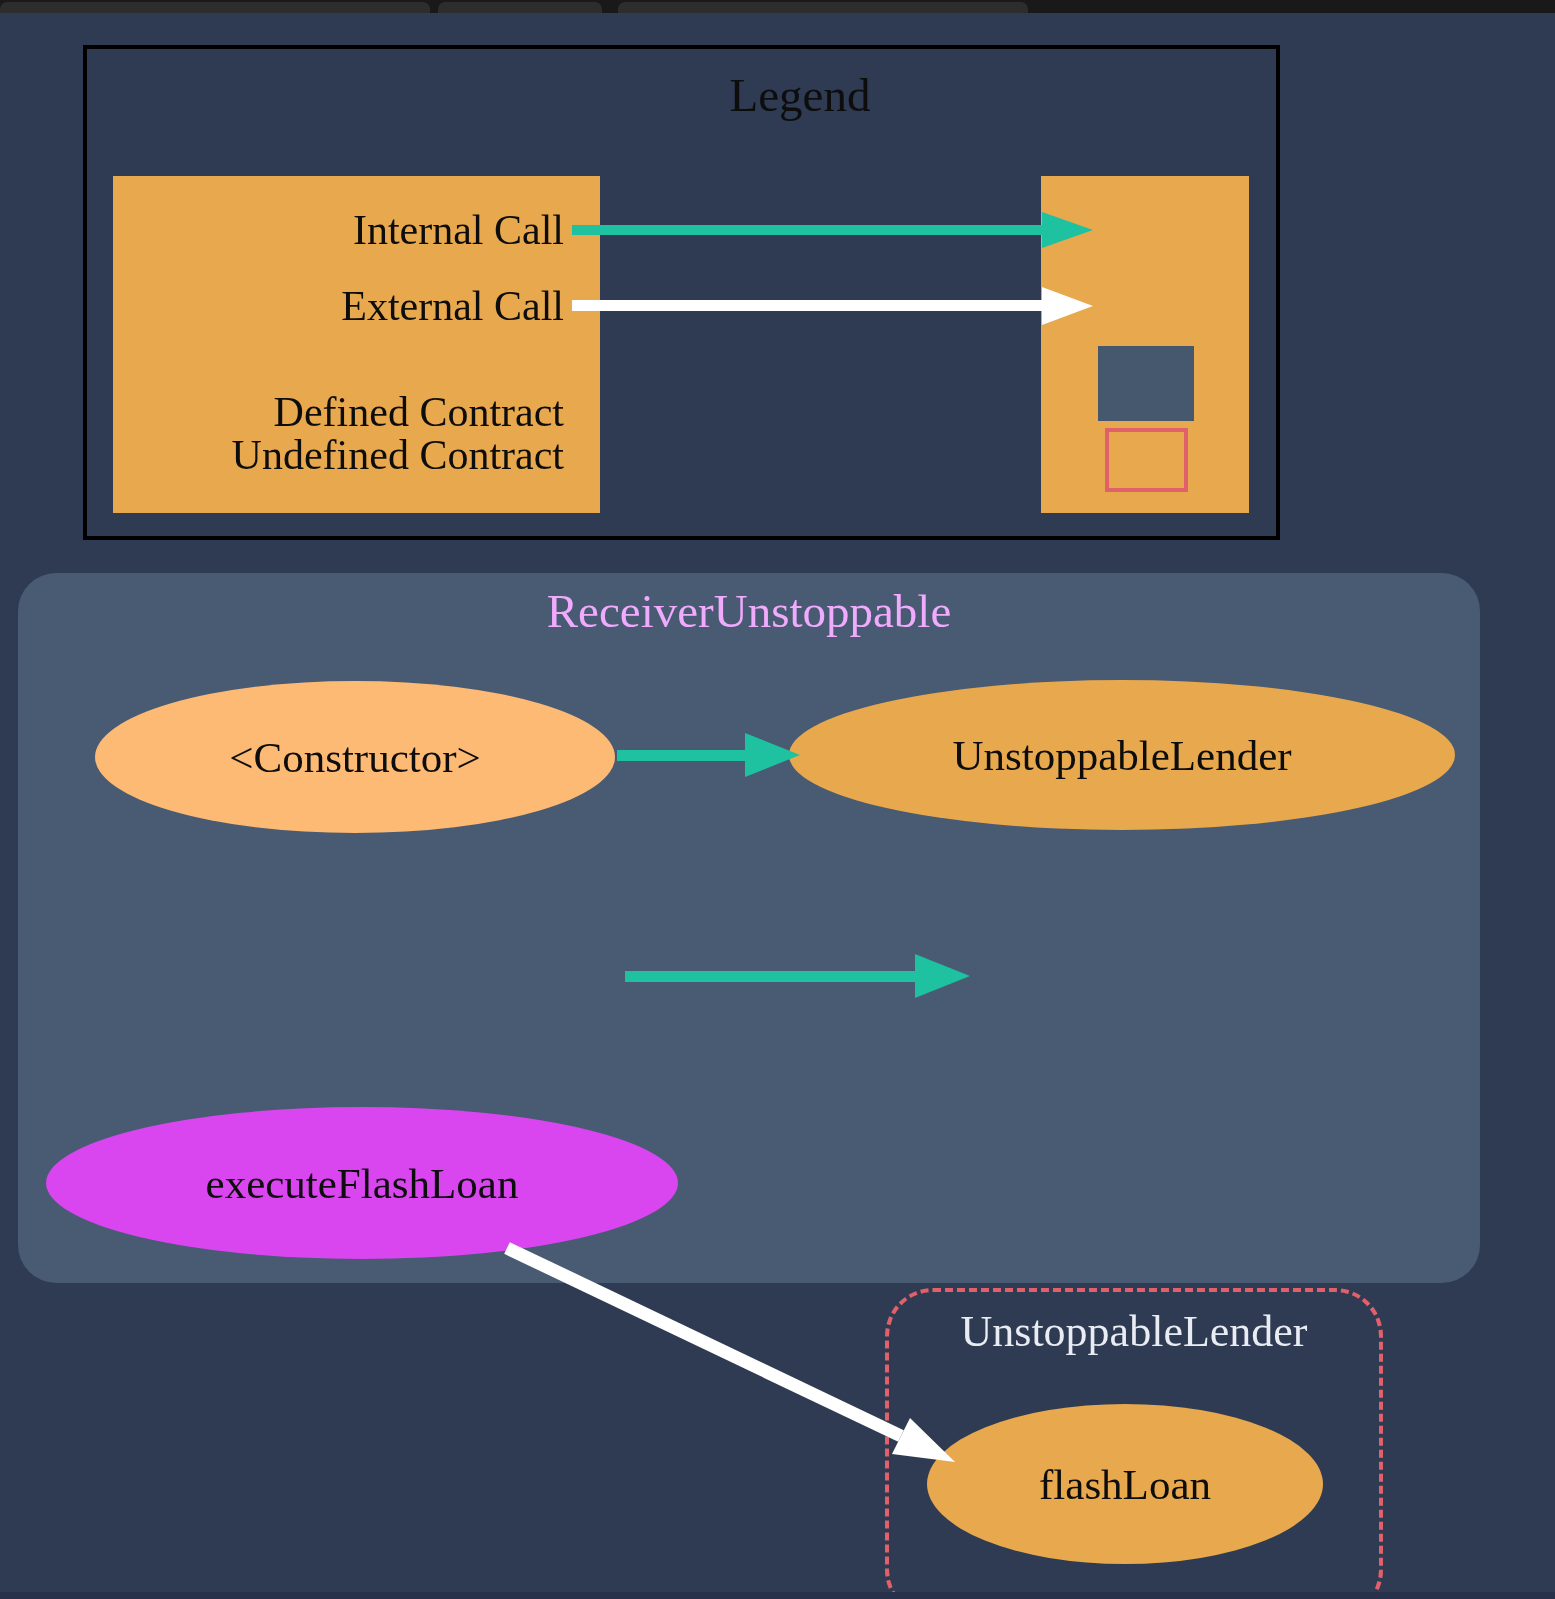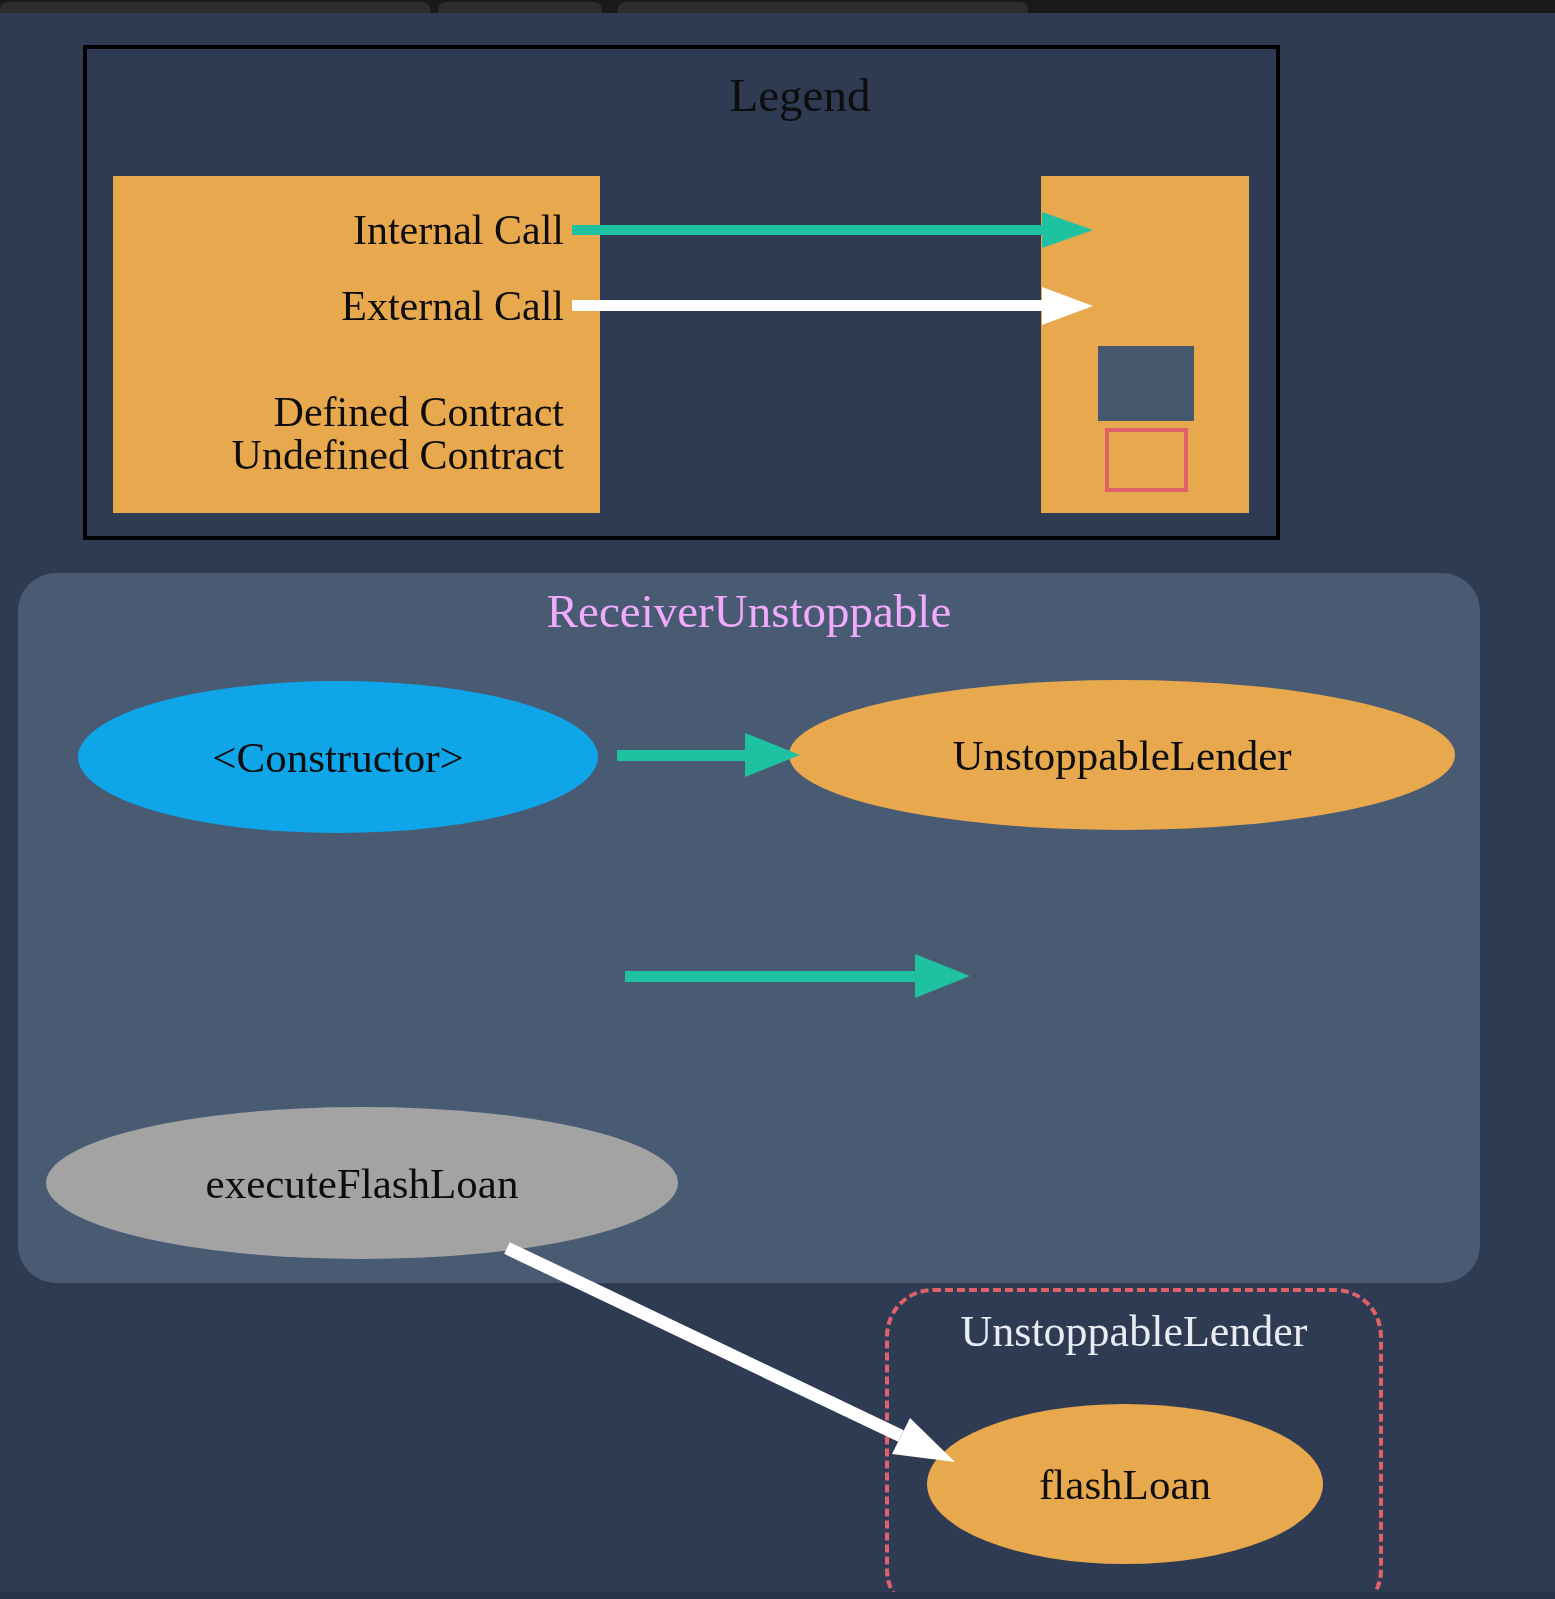--- a/index.html
+++ b/index.html
@@ -32,25 +32,25 @@
     background:#495a73;border-radius:38px;}
   .receiver-title{position:absolute;left:18px;top:584px;width:1462px;text-align:center;
     font-size:47px;color:#f0abfc;}
   .lender-box{position:absolute;left:885px;top:1288px;width:498px;height:330px;
     border:4px dashed #e0616a;border-radius:48px;box-sizing:border-box;}
   .lender-title{position:absolute;left:885px;top:1306px;width:498px;text-align:center;
     font-size:44px;color:#e9edf3;}
   
   .node{position:absolute;border-radius:50%;display:flex;align-items:center;justify-content:center;
     font-size:43px;color:#0d0d0d;text-align:center;}
-  .n-constructor{left:78px;top:681px;width:520px;height:152px;background:#0ea5e9;}
+  .n-constructor{left:95px;top:681px;width:520px;height:152px;background:#fdba74;}
   .n-lender{left:789px;top:680px;width:666px;height:150px;background:#e8a84e;}
   .n-receive{left:99px;top:901px;width:524px;height:150px;background:#fcc7c6;}
   .n-ierc20{left:975px;top:901px;width:342px;height:150px;background:#e8a84e;}
-  .n-execute{left:46px;top:1107px;width:632px;height:152px;background:#a3a3a3;}
+  .n-execute{left:46px;top:1107px;width:632px;height:152px;background:#d946ef;}
   .n-flashloan{left:927px;top:1404px;width:396px;height:160px;background:#e8a84e;}
   
   .overlay{position:absolute;left:0;top:0;width:1555px;height:1599px;pointer-events:none;}
   
   .bottombar{position:absolute;left:0;bottom:0;width:1555px;height:7px;background:#273149;}
 </style>
 </head>
 <body>
 
 <div id="page">

